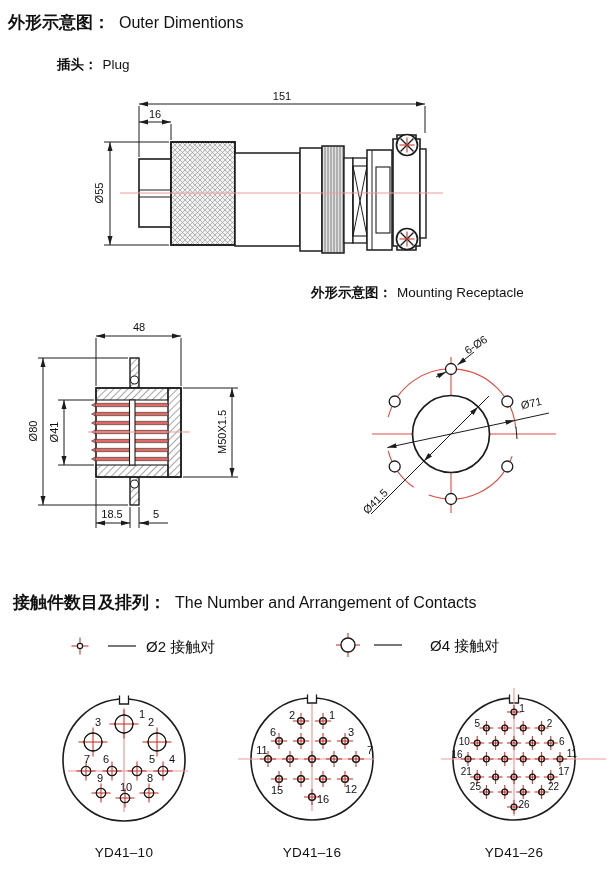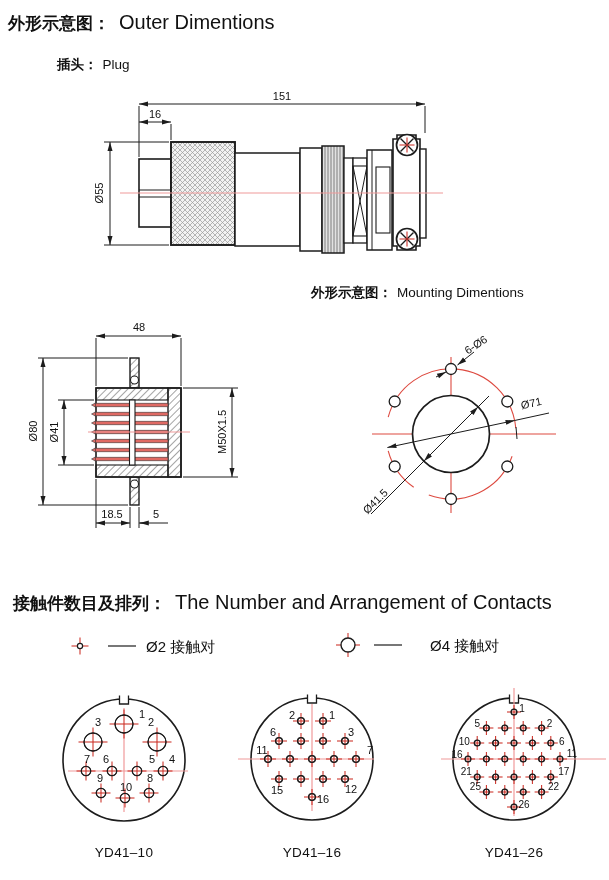--- a/index.html
+++ b/index.html
@@ -4,21 +4,21 @@
 <style>
   :root{
     --line:#1c1c1c; --red:#cc2d24; --pink:#f0999a; --arcred:#dd4a40; --pinred:#e06a64;
   }
   html,body{margin:0;padding:0;background:#fff;}
   body{font-family:"Liberation Sans","DejaVu Sans",sans-serif;}
   #page{position:relative;width:609px;height:880px;background:#ffffff;overflow:hidden;}
   #dwg{position:absolute;left:0;top:0;}
   .cap{position:absolute;white-space:nowrap;color:#111;}
   .t1{font-size:17px;font-weight:700;}
-  .t1 .en{font-weight:400;font-size:20px;margin-left:9px;}
+  .t1 .en{font-weight:400;font-size:16px;margin-left:9px;}
   .t2{font-size:13.5px;font-weight:700;}
   .t2 .en{font-weight:400;margin-left:5px;}
   .leg{font-size:15px;font-weight:400;}
   
   .draw{stroke:var(--line);fill:none;}
   text{stroke:none;fill:#111;font-family:"Liberation Sans","DejaVu Sans",sans-serif;}
   .dim{font-size:11px;}
   .mod{font-size:13.5px;letter-spacing:.3px;}
   .cl{stroke:var(--pink);stroke-width:1.2;fill:none;}
   .arc{stroke:var(--arcred);stroke-width:1.1;fill:none;}
@@ -491,21 +491,21 @@
     </g>
   </svg>
 
   <div class="cap t1" style="left:8px;top:11px">
     <span class="zh">外形示意图：</span><span class="en">Outer Dimentions</span>
   </div>
   <div class="cap t2" style="left:57px;top:56px">
     <span class="zh">插头：</span><span class="en">Plug</span>
   </div>
   <div class="cap t2" style="left:311px;top:284px">
-    <span class="zh">外形示意图：</span><span class="en">Mounting Dimentions</span>
+    <span class="zh">外形示意图：</span><span class="en">Mounting Receptacle</span>
   </div>
   <div class="cap t1" style="left:13px;top:591px">
     <span class="zh">接触件数目及排列：</span><span class="en">The Number and Arrangement of Contacts</span>
   </div>
   <div class="cap leg" style="left:146px;top:638px">Ø2 接触对</div>
   <div class="cap leg" style="left:430px;top:637px">Ø4 接触对</div>
 
 </div>
 
 </body></html>

